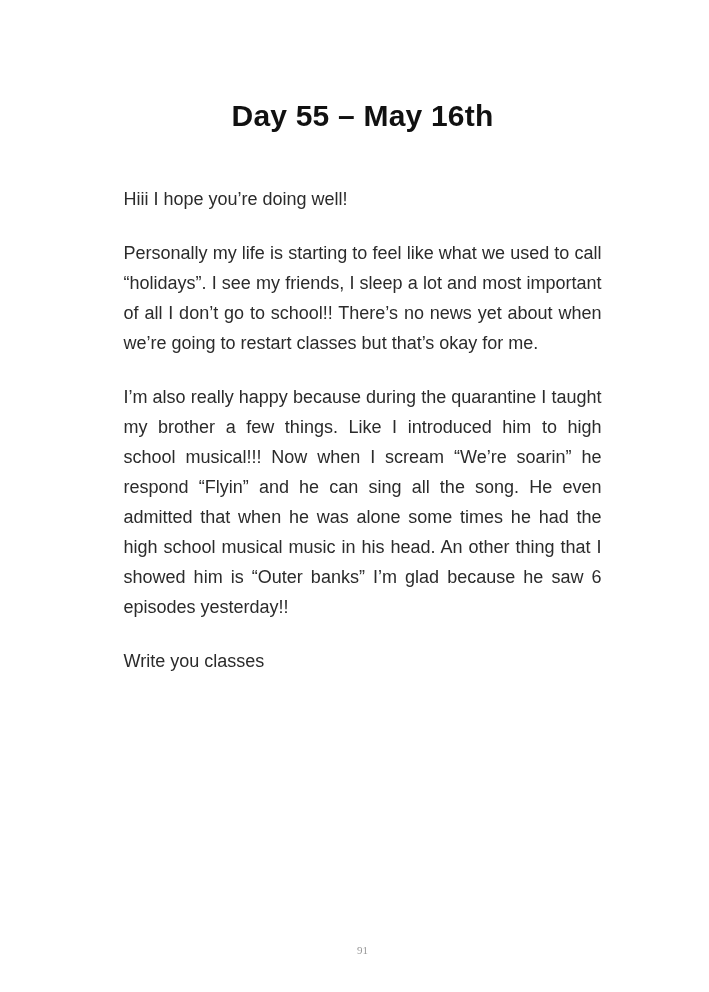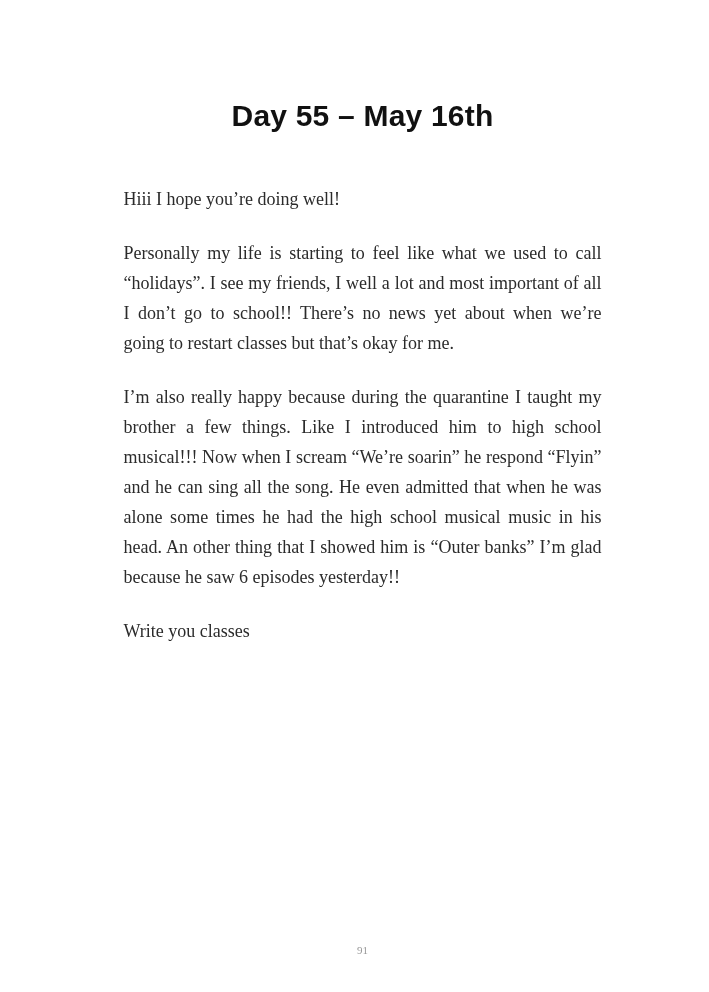--- a/index.html
+++ b/index.html
@@ -28,21 +28,21 @@
     font-weight: 700;
     font-size: 30px;
     line-height: 1.2;
     color: #111111;
     text-align: center;
     margin-bottom: 38px;
     letter-spacing: 0.2px;
   }
 
   .body-text p {
-    font-family: Liberation Serif, serif;
+    font-family: Liberation Sans, sans-serif;
     font-size: 18px;
     line-height: 30px;
     color: #2b2b2b;
     text-align: justify;
     margin-bottom: 16px;
   }
 
   .body-text p:last-child {
     text-align: left;
   }
@@ -60,20 +60,20 @@
 </style>
 </head>
 <body>
 
 <div class="page">
   <div class="content">
     <h1 class="title">Day 55 – May 16th</h1>
 
     <div class="body-text">
       <p>Hiii I hope you’re doing well!</p>
-      <p>Personally my life is starting to feel like what we used to call “holidays”. I see my friends, I well a lot and most important of all I don’t go to school!! There’s no news yet about when we’re going to restart classes but that’s okay for me.</p>
+      <p>Personally my life is starting to feel like what we used to call “holidays”. I see my friends, I sleep a lot and most important of all I don’t go to school!! There’s no news yet about when we’re going to restart classes but that’s okay for me.</p>
       <p>I’m also really happy because during the quarantine I taught my brother a few things. Like I introduced him to high school musical!!! Now when I scream “We’re soarin” he respond “Flyin” and he can sing all the song. He even admitted that when he was alone some times he had the high school musical music in his head. An other thing that I showed him is “Outer banks” I’m glad because he saw 6 episodes yesterday!!</p>
       <p>Write you classes</p>
     </div>
   </div>
 
   <div class="page-number">91</div>
 </div>
 
 </body></html>

